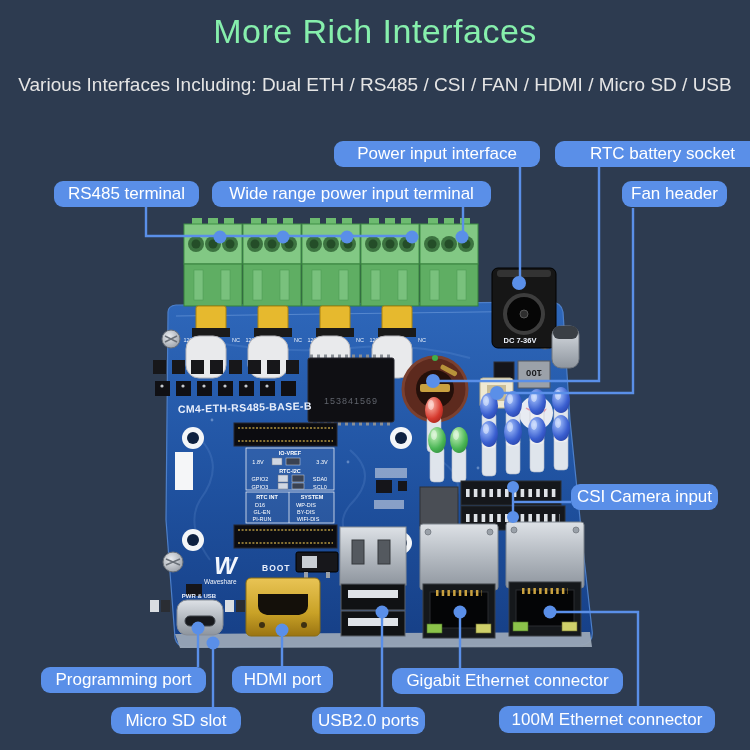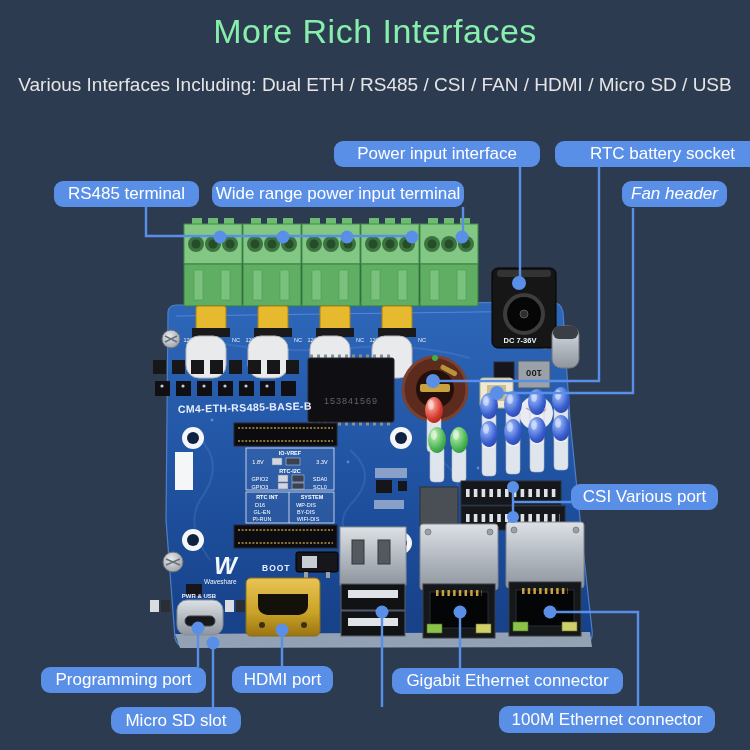--- a/index.html
+++ b/index.html
@@ -9,22 +9,22 @@
          font-size:34px;letter-spacing:.5px;}
   .subtitle{position:absolute;left:0;top:74px;width:750px;text-align:center;color:#e5e5e5;
          font-size:19px;}
   .art{position:absolute;left:0;top:0;width:750px;height:750px;}
   .callout{position:absolute;background:#5a8fe8;color:#ffffff;border-radius:9px;
          display:flex;align-items:center;justify-content:center;font-size:17px;
          white-space:nowrap;box-sizing:border-box;padding:0 6px;}
   .lb-power   {left:334px;top:141px;width:206px;height:26px;}
   .lb-rtc     {left:555px;top:141px;width:215px;height:26px;}
   .lb-rs485   {left:54px; top:181px;width:145px;height:26px;}
-  .lb-wide    {left:212px;top:181px;width:252px;height:26px;}
-  .lb-fan     {left:622px;top:181px;width:105px;height:26px;font-style:italic;}
+  .lb-wide    {left:212px;top:181px;width:279px;height:26px;}
+  .lb-fan     {left:622px;top:181px;width:105px;height:26px;}
   .lb-csi     {left:571px;top:484px;width:147px;height:26px;}
   .lb-prog    {left:41px; top:667px;width:165px;height:26px;}
   .lb-hdmi    {left:232px;top:666px;width:101px;height:27px;}
   .lb-gig     {left:392px;top:668px;width:231px;height:26px;}
   .lb-msd     {left:111px;top:707px;width:130px;height:27px;border-radius:10px;}
   .lb-usb     {left:312px;top:707px;width:113px;height:27px;}
   .lb-100m    {left:499px;top:706px;width:216px;height:27px;}
   text{font-family:"Liberation Sans",sans-serif;}
 </style>
 </head>
@@ -430,19 +430,20 @@
       <circle cx="460" cy="612" r="6.5"></circle>
       <circle cx="550" cy="612" r="6.5"></circle>
     </g>
   </svg>
 
   <div class="callout lb-power">Power input interface</div>
   <div class="callout lb-rtc">RTC battery socket</div>
   <div class="callout lb-rs485">RS485 terminal</div>
   <div class="callout lb-wide">Wide range power input terminal</div>
   <div class="callout lb-fan">Fan header</div>
-  <div class="callout lb-csi">CSI Various port</div>
+  <div class="callout lb-csi">CSI Camera input</div>
   <div class="callout lb-prog">Programming port</div>
   <div class="callout lb-hdmi">HDMI port</div>
   <div class="callout lb-gig">Gigabit Ethernet connector</div>
   <div class="callout lb-msd">Micro SD slot</div>
+  <div class="callout lb-usb">USB2.0 ports</div>
   <div class="callout lb-100m">100M Ethernet connector</div>
 </div>
 
 </body></html>

